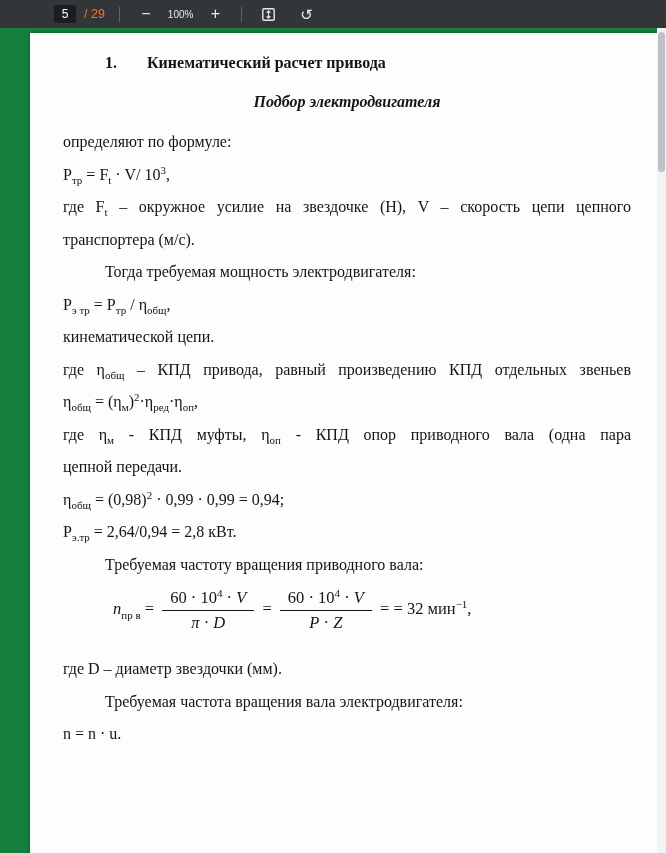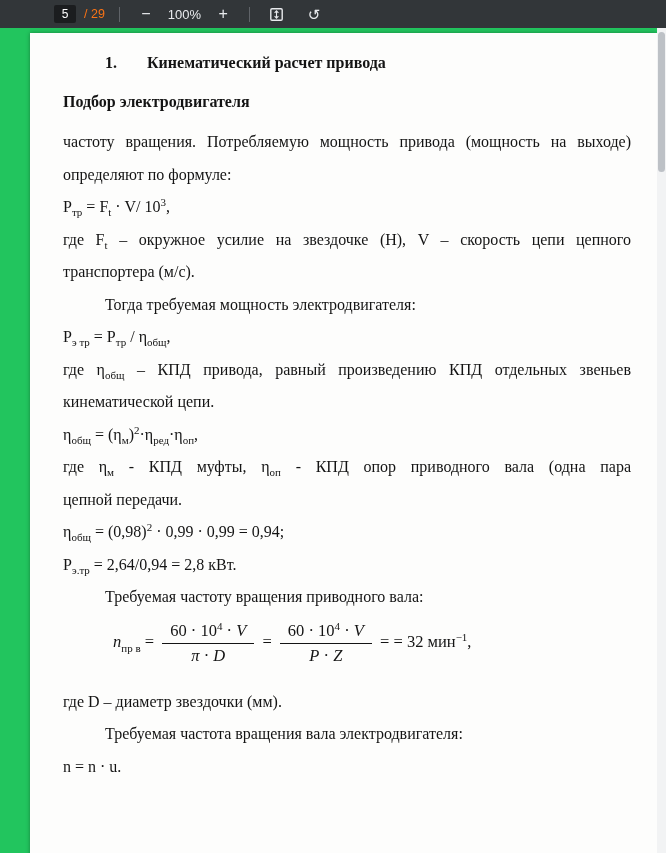--- a/index.html
+++ b/index.html
@@ -51,29 +51,29 @@
     font-size: 16px;
     line-height: 1;
     width: 24px; height: 24px;
     display: inline-flex;
     align-items: center;
     justify-content: center;
     padding: 0;
     cursor: default;
     font-family: "Liberation Sans", sans-serif;
   }
-  .zoom-label { font-size: 13px; margin: 0 10px; }
+  .zoom-label { font-size: 10px; margin: 0 10px; }
   .tb-btn.icon { margin-right: 14px; }
   .rotate-glyph { font-size: 15px; }
 
   
   .canvas {
     position: absolute;
     top: 28px; left: 0; right: 0; bottom: 0;
-    background: #22c55e;
+    background: #15803d;
   }
   .page {
     position: absolute;
     top: 5px; left: 30px; right: 9px;
     bottom: -40px;
     background: #fdfdfc;
     box-shadow: 0 0 4px rgba(0,0,0,0.35);
     padding: 14px 26px 0 33px;
     box-sizing: border-box;
     overflow: hidden;
@@ -102,21 +102,23 @@
     line-height: 32.5px;
   }
   .heading {
     font-weight: bold;
     padding-left: 42px;
     margin-bottom: 6px;
   }
   .h-title { margin-left: 26px; }
   .subheading {
     font-weight: bold;
+    text-align: center;
     margin-bottom: 8px;
+    font-style: italic;
   }
   .ln { min-height: 32.5px; }
   .jline { text-align: justify; text-align-last: justify; }
   .ind { text-indent: 42px; }
 
   sub { font-size: 11px; line-height: 0; }
   sup { font-size: 11px; line-height: 0; }
 
   .formula-big {
     padding: 7px 0 9px 50px;
@@ -166,29 +168,28 @@
     <div class="page">
       <div class="doc">
 
         <div class="heading">
           <span class="h-num">1.</span>
           <span class="h-title">Кинематический расчет привода</span>
         </div>
 
         <div class="subheading">Подбор электродвигателя</div>
 
-        <div class="ln jline">частоту вращения. Потребляемую мощность привода (мощность на выходе)</div>
         <div class="ln">определяют по формуле:</div>
         <div class="ln">P<sub>тр</sub> = F<sub>t</sub> · V/ 10<sup>3</sup>,</div>
         <div class="ln jline">где F<sub>t</sub> – окружное усилие на звездочке (Н), V – скорость цепи цепного</div>
         <div class="ln">транспортера (м/с).</div>
         <div class="ln ind">Тогда требуемая мощность электродвигателя:</div>
         <div class="ln">P<sub>э тр</sub> = P<sub>тр</sub> / η<sub>общ</sub>,</div>
+        <div class="ln">кинематической цепи.</div>
         <div class="ln jline">где η<sub>общ</sub> – КПД привода, равный произведению КПД отдельных звеньев</div>
-        <div class="ln">кинематической цепи.</div>
         <div class="ln">η<sub>общ</sub> = (η<sub>м</sub>)<sup>2</sup>·η<sub>ред</sub>·η<sub>оп</sub>,</div>
         <div class="ln jline">где η<sub>м</sub> - КПД муфты, η<sub>оп</sub> - КПД опор приводного вала (одна пара</div>
         <div class="ln">цепной передачи.</div>
         <div class="ln">η<sub>общ</sub> = (0,98)<sup>2</sup> · 0,99 · 0,99 = 0,94;</div>
         <div class="ln">P<sub>э.тр</sub> = 2,64/0,94 = 2,8 кВт.</div>
         <div class="ln ind">Требуемая частоту вращения приводного вала:</div>
         <div class="ln formula-big"><i>n</i><sub>пр в</sub> = <span class="frac">
               <span class="num">60 · 10<sup>4</sup> · <i>V</i></span>
               <span class="den"><i>π</i> · <i>D</i></span>
             </span> = <span class="frac">

